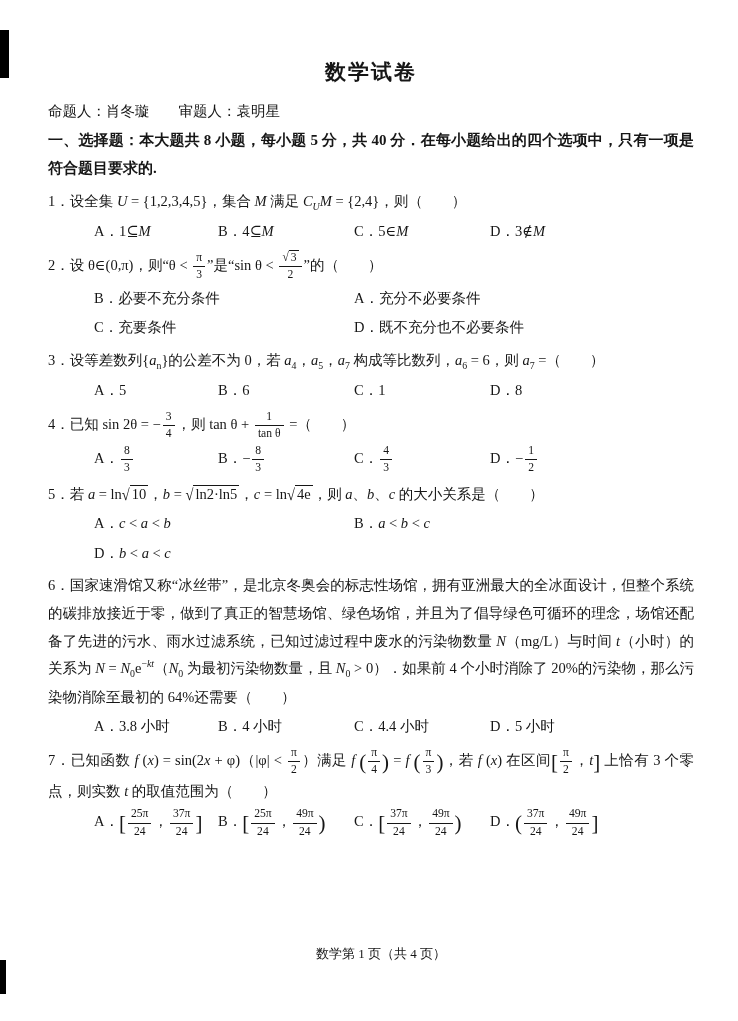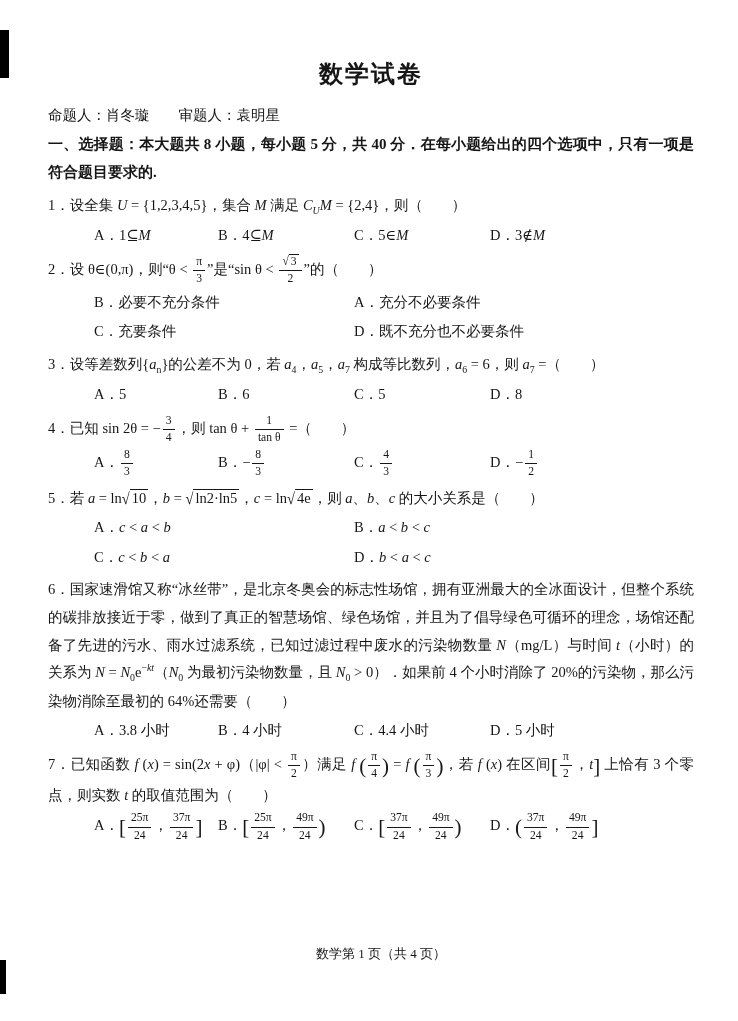--- a/index.html
+++ b/index.html
@@ -7,21 +7,21 @@
     width: 738px; height: 1021px; overflow: hidden;
     background: #ffffff; color: #161616;
     font-family: "Liberation Serif", "DejaVu Serif", serif;
     font-size: 14.5px;
   }
   .page { position: relative; width: 738px; height: 1021px; padding: 58px 44px 0 48px; box-sizing: border-box; }
   .artifact { position: absolute; background: #000000; }
   .artifact-top { left: 0; top: 30px; width: 9px; height: 48px; }
   .artifact-bottom { left: 0; top: 960px; width: 6px; height: 34px; }
   .title { text-align: center; font-size: 21px; font-weight: bold; margin: 0 0 14px; letter-spacing: 1px; }
-  .subtitle { text-align: center; font-size: 24px; font-weight: bold; margin: 0 0 16px; letter-spacing: 2px; }
+  .subtitle { text-align: center; font-size: 21px; font-weight: bold; margin: 0 0 16px; letter-spacing: 2px; }
   .authors { text-align: left; padding-right: 52px; margin: 0 0 6px; font-size: 14.5px; }
   .section-heading { font-weight: bold; font-size: 15px; line-height: 1.85; text-align: justify; margin: 0 0 2px; }
   .question { margin: 0; }
   .stem { margin: 5px 0 2px; line-height: 1.9; text-align: justify; }
   .opt-row { display: grid; padding-left: 46px; line-height: 1.9; margin: 0 0 2px; }
   .cols-4 { grid-template-columns: 124px 136px 136px 1fr; }
   .cols-2 { grid-template-columns: 260px 1fr; }
   .option { white-space: nowrap; }
   i { font-style: italic; }
   sub, sup { font-size: 0.68em; }
@@ -73,21 +73,21 @@
         <div class="opt-row cols-2">
           <span class="option">C．充要条件</span>
           <span class="option">D．既不充分也不必要条件</span>
         </div>
       </div>
       <div class="question">
         <p class="stem">3．设等差数列{<i>a</i><sub>n</sub>}的公差不为 0，若 <i>a</i><sub>4</sub>，<i>a</i><sub>5</sub>，<i>a</i><sub>7</sub> 构成等比数列，<i>a</i><sub>6</sub> = 6，则 <i>a</i><sub>7</sub> =（　　）</p>
         <div class="opt-row cols-4">
           <span class="option">A．5</span>
           <span class="option">B．6</span>
-          <span class="option">C．5</span>
+          <span class="option">C．1</span>
           <span class="option">D．8</span>
         </div>
       </div>
       <div class="question">
         <p class="stem">4．已知 sin 2θ = −<span class="frac">
             <span class="num">3</span>
             <span class="den">4</span>
           </span>，则 tan θ + <span class="frac">
             <span class="num">1</span>
             <span class="den">tan θ</span>
@@ -111,21 +111,20 @@
             </span></span>
         </div>
       </div>
       <div class="question">
         <p class="stem">5．若 <i>a</i> = ln<span class="sqrt"><span class="rad">√</span><span class="radicand">10</span></span>，<i>b</i> = <span class="sqrt"><span class="rad">√</span><span class="radicand">ln2·ln5</span></span>，<i>c</i> = ln<span class="sqrt"><span class="rad">√</span><span class="radicand">4e</span></span>，则 <i>a</i>、<i>b</i>、<i>c</i> 的大小关系是（　　）</p>
         <div class="opt-row cols-2">
           <span class="option">A．<i>c</i> &lt; <i>a</i> &lt; <i>b</i></span>
           <span class="option">B．<i>a</i> &lt; <i>b</i> &lt; <i>c</i></span>
         </div>
         <div class="opt-row cols-2">
-          <span class="option">C．<i>c</i> &lt; <i>b</i> &lt; <i>a</i></span>
           <span class="option">D．<i>b</i> &lt; <i>a</i> &lt; <i>c</i></span>
         </div>
       </div>
       <div class="question">
         <p class="stem">6．国家速滑馆又称“冰丝带”，是北京冬奥会的标志性场馆，拥有亚洲最大的全冰面设计，但整个系统的碳排放接近于零，做到了真正的智慧场馆、绿色场馆，并且为了倡导绿色可循环的理念，场馆还配备了先进的污水、雨水过滤系统，已知过滤过程中废水的污染物数量 <i>N</i>（mg/L）与时间 <i>t</i>（小时）的关系为 <i>N</i> = <i>N</i><sub>0</sub>e<sup>−<i>kt</i></sup>（<i>N</i><sub>0</sub> 为最初污染物数量，且 <i>N</i><sub>0</sub> &gt; 0）．如果前 4 个小时消除了 20%的污染物，那么污染物消除至最初的 64%还需要（　　）</p>
         <div class="opt-row cols-4">
           <span class="option">A．3.8 小时</span>
           <span class="option">B．4 小时</span>
           <span class="option">C．4.4 小时</span>
           <span class="option">D．5 小时</span>

